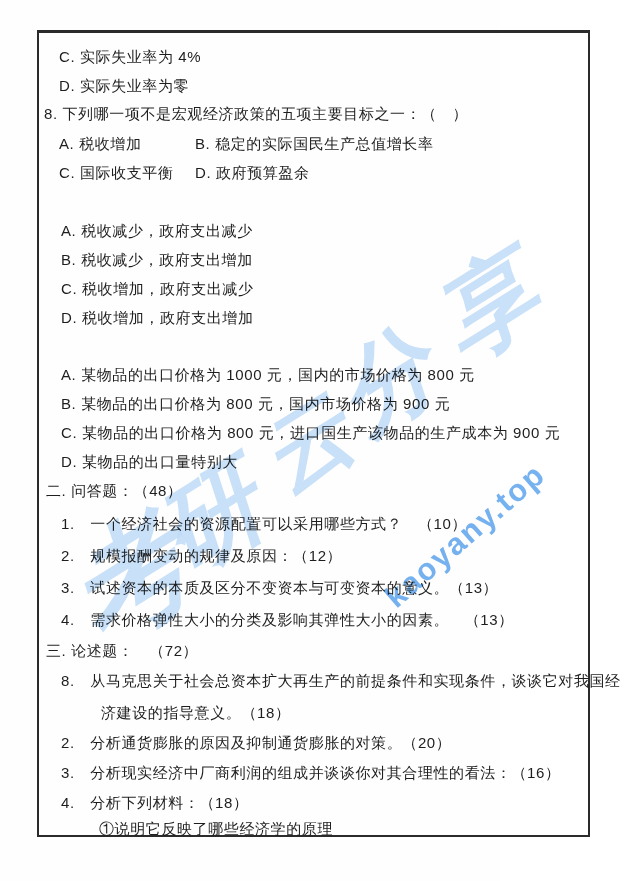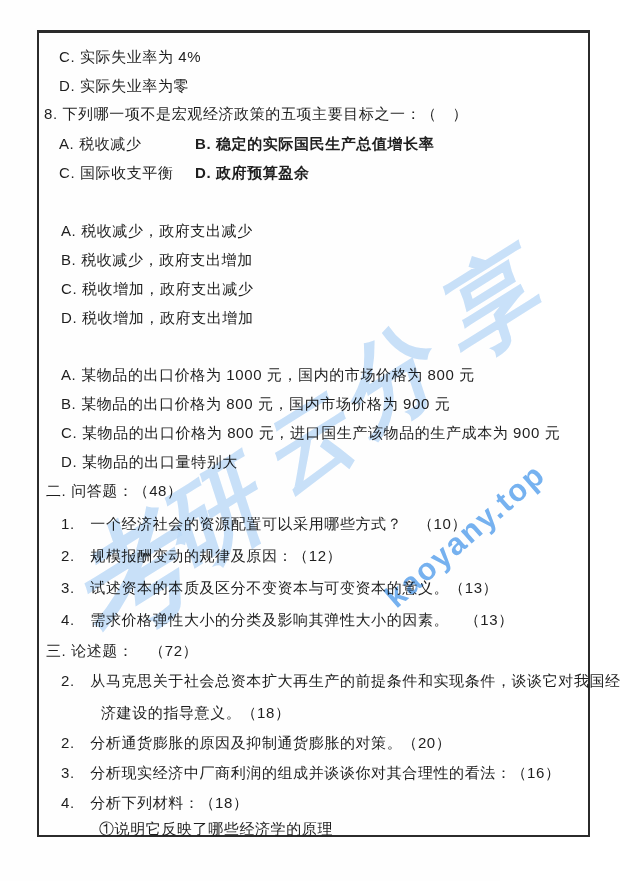--- a/index.html
+++ b/index.html
@@ -23,21 +23,21 @@
   }
   .line{
     position:absolute;
     font-size:15px;
     line-height:21px;
     color:#1e1e1e;
     letter-spacing:0.6px;
     white-space:nowrap;
   }
   .opt-col-b{
-    position:absolute;left:136px;top:0;white-space:nowrap;font-weight:bold;
+    position:absolute;left:136px;top:0;white-space:nowrap;
   }
   .two-col{width:520px;}
   
   .watermark{
     position:absolute;left:0;top:0;width:626px;height:881px;
     pointer-events:none;
     mix-blend-mode:multiply;
     z-index:5;
   }
   .wm-char{
@@ -65,21 +65,21 @@
 
 <div class="page">
 
   <div class="sheet-border">
 
     <div class="line" style="top:13px;left:20px">C. 实际失业率为 4%</div>
     <div class="line" style="top:42px;left:20px">D. 实际失业率为零</div>
 
     <div class="line" style="top:70px;left:5px">8. 下列哪一项不是宏观经济政策的五项主要目标之一：（　）</div>
     <div class="line two-col" style="top:100px;left:20px">
-      <span>A. 税收减少</span>
+      <span>A. 税收增加</span>
       <span class="opt-col-b">B. 稳定的实际国民生产总值增长率</span>
     </div>
     <div class="line two-col" style="top:129px;left:20px">
       <span>C. 国际收支平衡</span>
       <span class="opt-col-b">D. 政府预算盈余</span>
     </div>
 
     <div class="line" style="top:187px;left:22px">A. 税收减少，政府支出减少</div>
     <div class="line" style="top:245px;left:22px">C. 税收增加，政府支出减少</div>
     <div class="line" style="top:216px;left:22px">B. 税收减少，政府支出增加</div>
@@ -90,21 +90,21 @@
     <div class="line" style="top:389px;left:22px">C. 某物品的出口价格为 800 元，进口国生产该物品的生产成本为 900 元</div>
     <div class="line" style="top:418px;left:22px">D. 某物品的出口量特别大</div>
 
     <div class="line" style="top:447px;left:7px">二. 问答题：（48）</div>
     <div class="line" style="top:480px;left:22px">1.　一个经济社会的资源配置可以采用哪些方式？　（10）</div>
     <div class="line" style="top:512px;left:22px">2.　规模报酬变动的规律及原因：（12）</div>
     <div class="line" style="top:544px;left:22px">3.　试述资本的本质及区分不变资本与可变资本的意义。（13）</div>
     <div class="line" style="top:576px;left:22px">4.　需求价格弹性大小的分类及影响其弹性大小的因素。　（13）</div>
 
     <div class="line" style="top:607px;left:7px">三. 论述题：　（72）</div>
-    <div class="line" style="top:637px;left:22px">2.　从马克思关于社会总资本扩大再生产的前提条件和实现条件，谈谈它对我国经</div>
+    <div class="line" style="top:637px;left:22px">8.　从马克思关于社会总资本扩大再生产的前提条件和实现条件，谈谈它对我国经</div>
     <div class="line" style="top:669px;left:62px">济建设的指导意义。（18）</div>
     <div class="line" style="top:699px;left:22px">2.　分析通货膨胀的原因及抑制通货膨胀的对策。（20）</div>
     <div class="line" style="top:729px;left:22px">3.　分析现实经济中厂商利润的组成并谈谈你对其合理性的看法：（16）</div>
     <div class="line" style="top:759px;left:22px">4.　分析下列材料：（18）</div>
     <div class="line" style="top:785px;left:60px">①说明它反映了哪些经济学的原理</div>
 
   </div>
 
   <div class="watermark">
     <span class="wm-char" style="left: 70px; top: 520px; font-size: 118px; color: rgb(192, 220, 248);">考</span>

